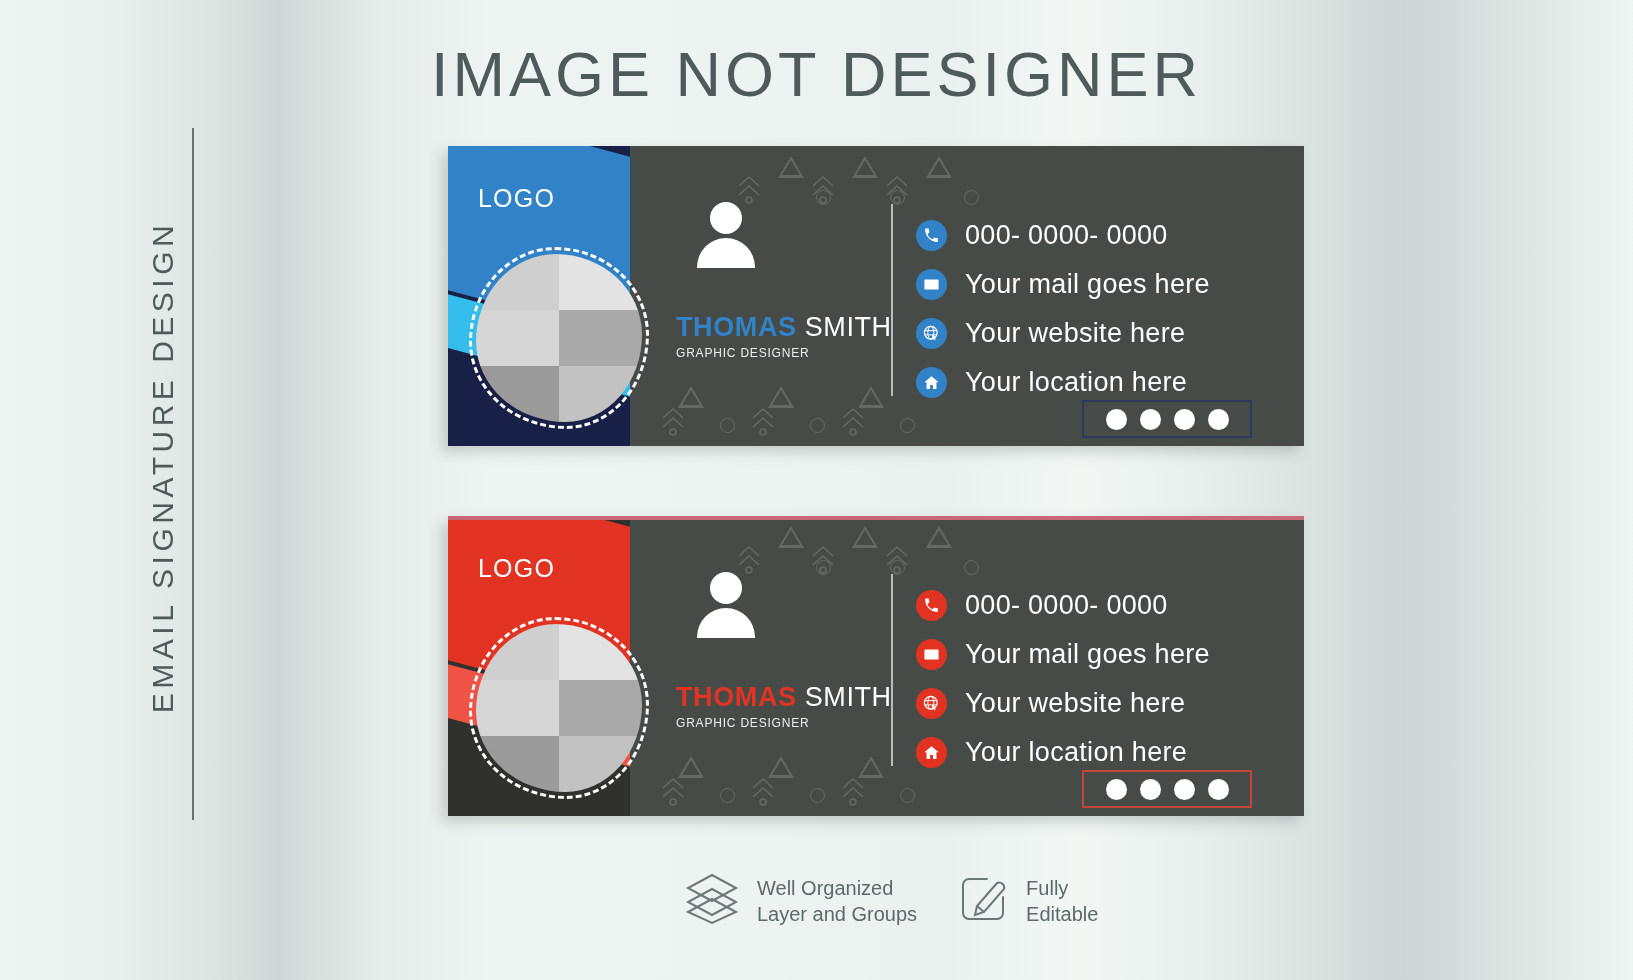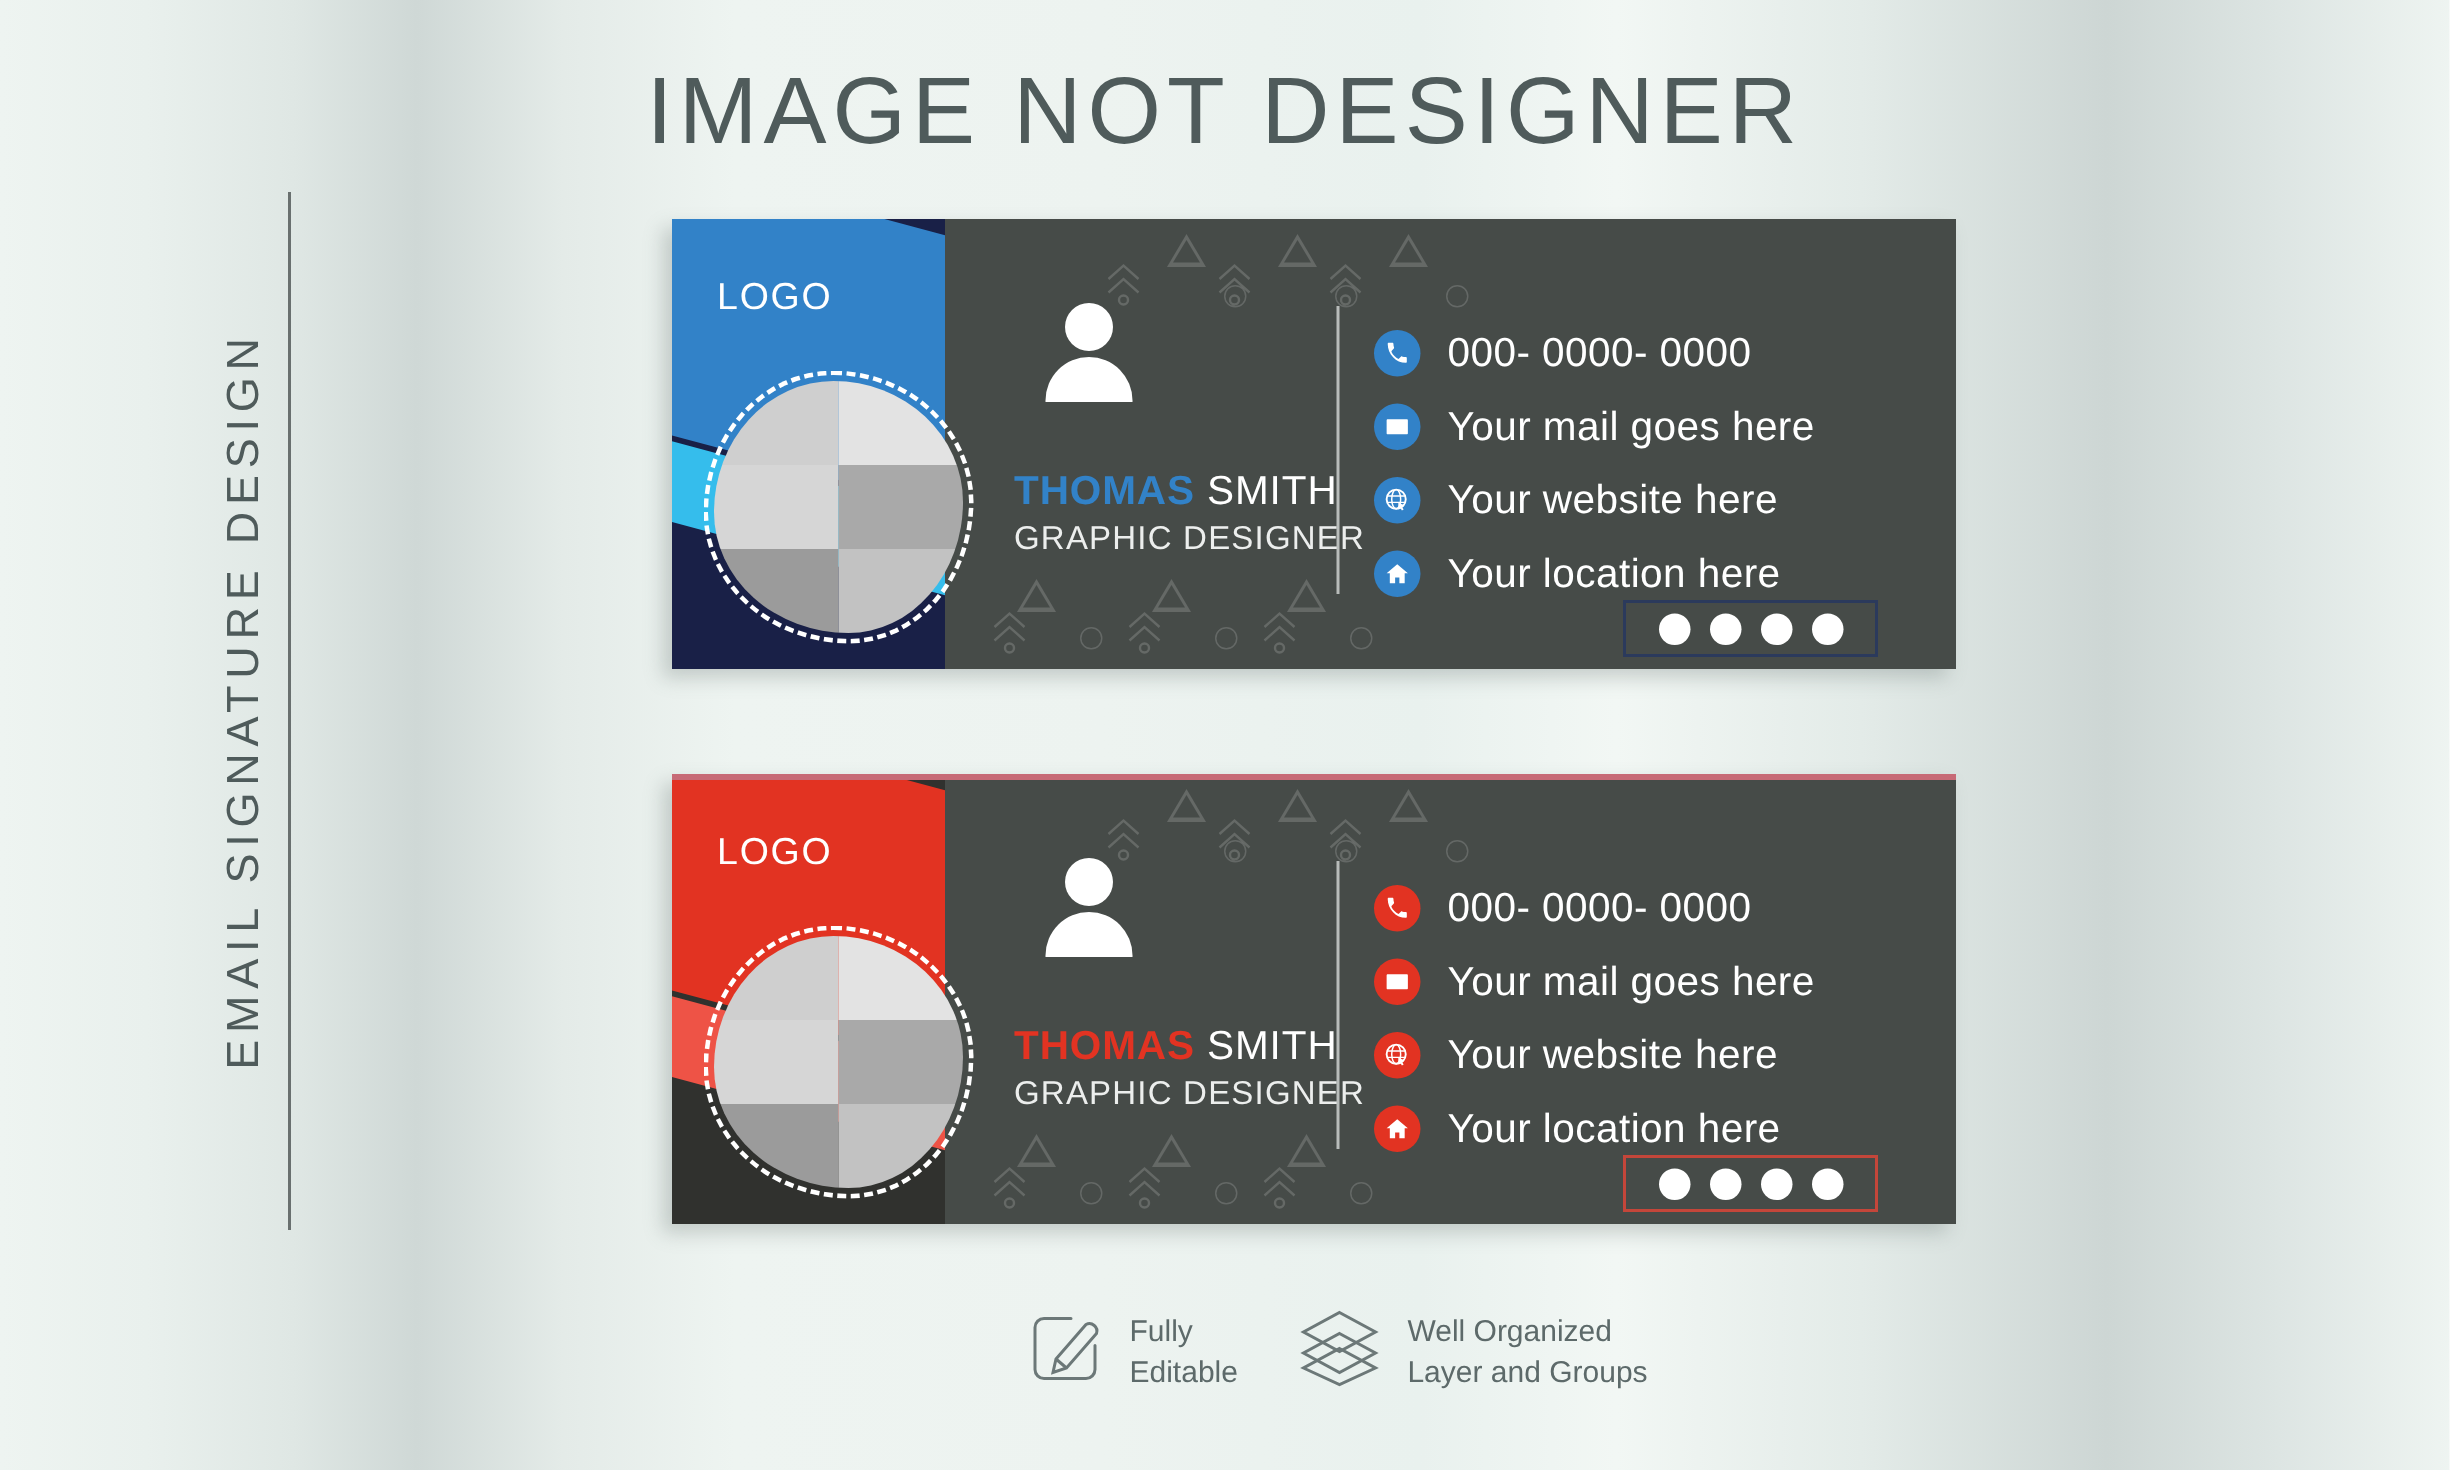--- a/index.html
+++ b/index.html
@@ -202,21 +202,21 @@
     z-index: 4;
   }
   .name-first { font-weight: 700; }
   #card-blue .name-first { color: #3282c8; }
   #card-red  .name-first { color: #e23322; }
   .name-last { color: #ffffff; font-weight: 400; }
 
   .role {
     position: absolute;
     left: 228px; top: 200px;
-    font-size: 22px;
+    font-size: 12px;
     letter-spacing: .8px;
     color: #eceeed;
     z-index: 4;
     white-space: nowrap;
   }
 
   .divider {
     position: absolute;
     left: 443px; top: 58px;
     width: 2px; height: 192px;
@@ -591,41 +591,41 @@
 
   <div class="social-box">
     <span class="dot"></span>
     <span class="dot"></span>
     <span class="dot"></span>
     <span class="dot"></span>
   </div>
 </div>
 
 <div class="footer">
+
+  <div class="feat">
+    <span>
+      <svg width="56" height="54" viewBox="0 0 56 54">
+        <path d="M28 3 L52 16 L28 29 L4 16 Z"></path>
+        <path d="M28 17 L52 30 L28 43 L4 30 Z"></path>
+        <path d="M28 27 L52 40 L28 51 L4 40 Z"></path>
+      </svg>
+    </span>
+    <span class="feat-text">
+      <span>Well Organized</span><br>
+      <span>Layer and Groups</span>
+    </span>
+  </div>
 
   <div class="feat">
     <span>
       <svg width="52" height="52" viewBox="0 0 52 52">
         <path d="M30 6 H12 a6 6 0 0 0 -6 6 v28 a6 6 0 0 0 6 6 h28 a6 6 0 0 0 6 -6 V24" stroke-linecap="round"></path>
         <path d="M20 33 L40 10 a5 5 0 0 1 7 6 L27 39 L18 42 Z"></path>
         <path d="M20 33 L27 39"></path>
       </svg>
     </span>
     <span class="feat-text">
       <span>Fully</span><br>
       <span>Editable</span>
     </span>
   </div>
-
-  <div class="feat">
-    <span>
-      <svg width="56" height="54" viewBox="0 0 56 54">
-        <path d="M28 3 L52 16 L28 29 L4 16 Z"></path>
-        <path d="M28 17 L52 30 L28 43 L4 30 Z"></path>
-        <path d="M28 27 L52 40 L28 51 L4 40 Z"></path>
-      </svg>
-    </span>
-    <span class="feat-text">
-      <span>Well Organized</span><br>
-      <span>Layer and Groups</span>
-    </span>
-  </div>
 </div>
 
 </body></html>

